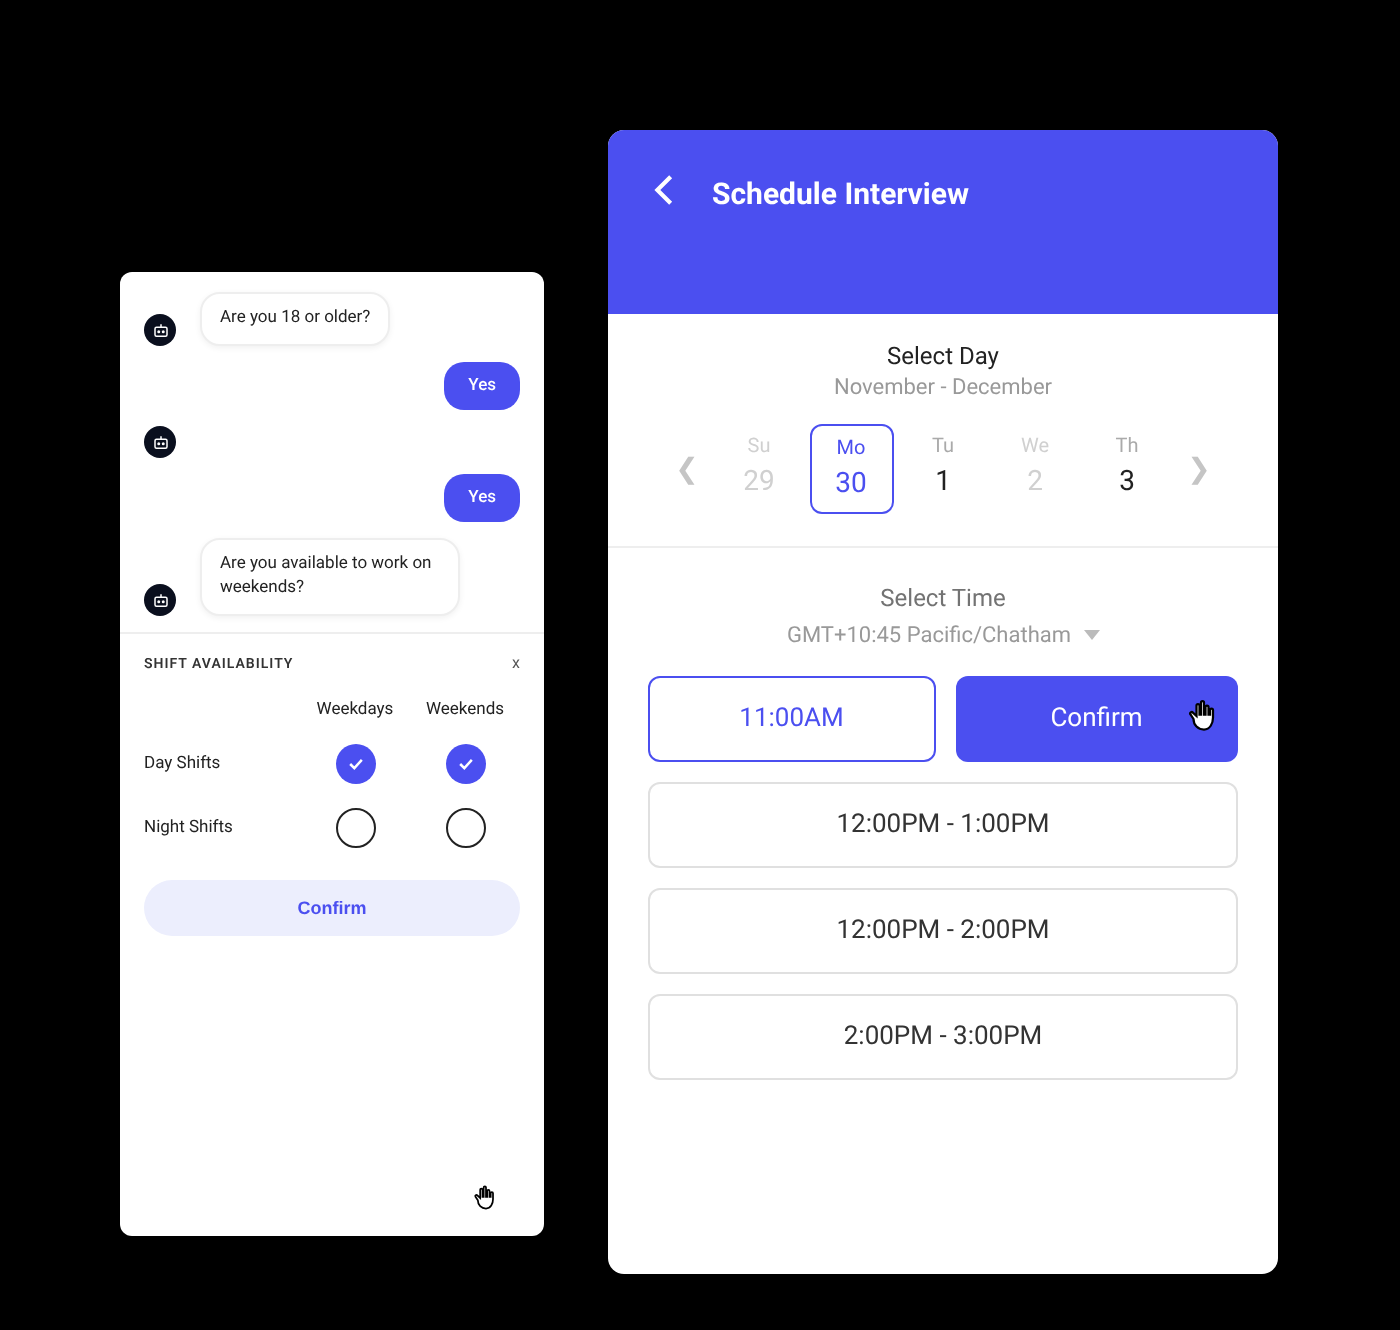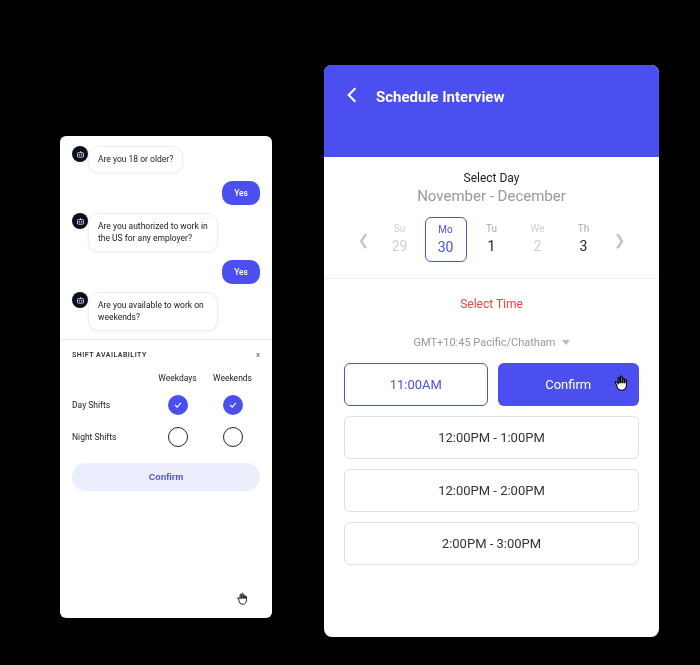--- a/index.html
+++ b/index.html
@@ -1,58 +1,58 @@
 <!DOCTYPE html>
 <html><head>
 <meta charset="utf-8">
 <style>
 *{box-sizing:border-box;margin:0;padding:0}
 body{font-family:-apple-system,BlinkMacSystemFont,"Segoe UI",Roboto,sans-serif;background:#000;width:700px;height:665px;position:relative}
 
 
 .chat-card{position:absolute;left:60px;top:136px;width:212px;height:482px;background:#fff;border-radius:6px;box-shadow:0 6px 28px rgba(0,0,0,.25);display:flex;flex-direction:column}
 .chat-scroll{padding:10px 12px 8px;display:flex;flex-direction:column;gap:8px}
-.msg-row{display:flex;align-items:flex-start;gap:0}
+.msg-row{display:flex;align-items:flex-end;gap:12px}
 .avatar{width:16px;height:16px;border-radius:50%;background:#0a0f1e;display:flex;align-items:center;justify-content:center;flex-shrink:0}
 .avatar svg{width:9px;height:9px}
 .bubble-bot{background:#fff;border:1px solid #eee;border-radius:10px;padding:7px 9px;font-size:8.5px;color:#222;line-height:1.35;max-width:130px;box-shadow:0 1px 3px rgba(0,0,0,.06)}
 .bubble-user{align-self:flex-end;background:#4b4ff0;color:#fff;border-radius:10px;padding:7px 12px;font-size:8.5px;font-weight:500}
 
 .shift-sec{border-top:1px solid #eee;padding:10px 12px 0}
 .shift-head{display:flex;justify-content:space-between;align-items:center;margin-bottom:14px}
 .shift-title{font-size:7px;letter-spacing:.5px;color:#333;font-weight:600}
 .close-x{font-size:8px;color:#555}
 .grid{display:grid;grid-template-columns:1fr 55px 55px;row-gap:12px;align-items:center;justify-items:center}
 .col-lbl{font-size:8.5px;font-weight:400;color:#222}
 .row-lbl{font-size:8.5px;color:#222;justify-self:start}
 .chk{width:20px;height:20px;border-radius:50%;display:flex;align-items:center;justify-content:center}
 .chk-on{background:#4b4ff0}
 .chk-on svg{width:10px;height:10px}
 .chk-off{border:1.5px solid #222}
 .confirm1{margin:16px 0 12px;background:#eceefd;color:#4b4ff0;border:none;border-radius:16px;padding:9px 0;font-size:9px;font-weight:600;width:100%;text-align:center}
 .cursor1{position:absolute;left:176px;bottom:8px}
 
 
-.sched-card{position:absolute;left:324px;top:65px;width:335px;height:572px;background:#fff;border-radius:8px;box-shadow:0 8px 32px rgba(0,0,0,.3);overflow:hidden;display:flex;flex-direction:column}
+.sched-card{position:absolute;left:304px;top:65px;width:335px;height:572px;background:#fff;border-radius:8px;box-shadow:0 8px 32px rgba(0,0,0,.3);overflow:hidden;display:flex;flex-direction:column}
 .sched-hdr{background:#4b4ff0;padding:20px 18px 48px;display:flex;align-items:center;gap:14px}
 .back-arr{color:#fff}
 .sched-title{color:#fff;font-size:15px;font-weight:700}
 .day-sec{padding:14px 0 0;text-align:center;border-bottom:1px solid #eee}
 .sel-day-lbl{font-size:12px;color:#222;margin-bottom:2px}
-.month-rng{font-size:15px;color:#999;margin-bottom:12px}
+.month-rng{font-size:11px;color:#999;margin-bottom:12px}
 .cal-row{display:flex;align-items:center;justify-content:center;gap:4px;padding:0 10px 16px}
 .cal-arr{width:22px;color:#c5c5c5;font-size:14px;display:flex;align-items:center;justify-content:center}
 .cal-cell{width:42px;padding:6px 0;border-radius:6px;display:flex;flex-direction:column;align-items:center;gap:4px}
 .dow{font-size:10px;color:#aaa}
 .dnum{font-size:14px;color:#222}
 .cal-dis .dow,.cal-dis .dnum{color:#d0d0d0}
 .cal-sel{border:1.5px solid #4b4ff0}
 .cal-sel .dow,.cal-sel .dnum{color:#4b4ff0}
 .time-sec{padding:18px 20px 0;text-align:center}
-.sel-time-lbl{font-size:12px;color:#ef4444;margin-bottom:20px}
+.sel-time-lbl{font-size:12px;color:#737373;margin-bottom:0}
 .tz-row{font-size:11px;color:#999;display:inline-flex;align-items:center;gap:6px;margin-bottom:14px}
 .tz-caret{width:0;height:0;border-left:4px solid transparent;border-right:4px solid transparent;border-top:5px solid #bbb}
 .slot{border:1px solid #e0e0e0;border-radius:6px;padding:13px 0;font-size:13px;color:#333;margin-bottom:10px}
 .slot-split{display:flex;gap:10px;margin-bottom:10px}
 .slot-sel{flex:1;border:1.5px solid #4b4ff0;border-radius:6px;padding:13px 0;font-size:13px;color:#4b4ff0;text-align:center}
 .slot-conf{flex:1;background:#4b4ff0;border-radius:6px;padding:13px 0;font-size:13px;color:#fff;display:flex;align-items:center;justify-content:center;gap:4px;position:relative}
 .cursor2{position:absolute;right:8px;top:50%;transform:translateY(-50%)}
 </style>
 </head>
 <body>
@@ -75,21 +75,20 @@
 
     <div class="msg-row">
       <div class="avatar">
           <svg viewBox="0 0 24 24" fill="none" stroke="#fff" stroke-width="2">
             <rect x="4" y="7" width="16" height="12" rx="2"></rect>
             <circle cx="9" cy="13" r="1" fill="#fff"></circle>
             <circle cx="15" cy="13" r="1" fill="#fff"></circle>
             <path d="M12 3v4"></path>
           </svg>
         </div>
-      <div class="bubble-bot">Are you authorized to work in the US for any employer?</div>
     </div>
     <div class="bubble-user">Yes</div>
 
     <div class="msg-row">
       <div class="avatar">
           <svg viewBox="0 0 24 24" fill="none" stroke="#fff" stroke-width="2">
             <rect x="4" y="7" width="16" height="12" rx="2"></rect>
             <circle cx="9" cy="13" r="1" fill="#fff"></circle>
             <circle cx="15" cy="13" r="1" fill="#fff"></circle>
             <path d="M12 3v4"></path>

